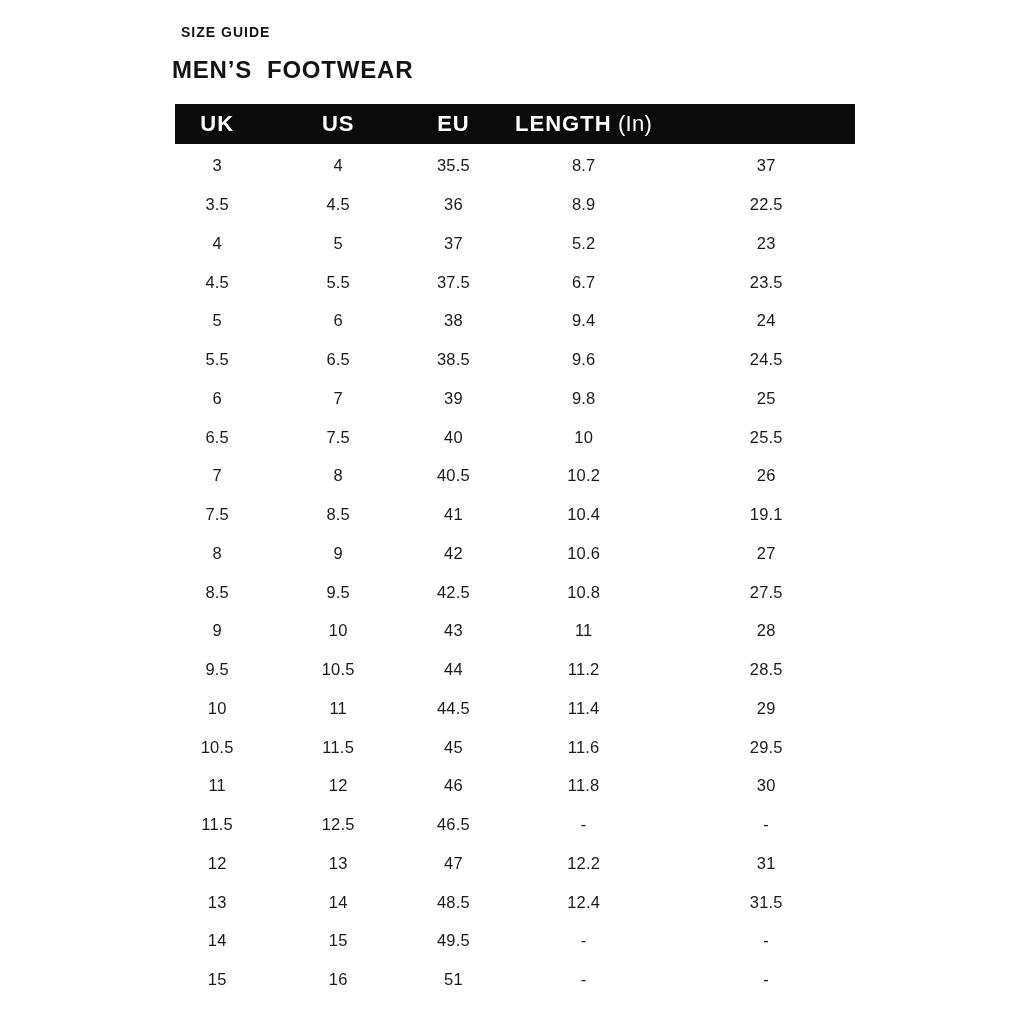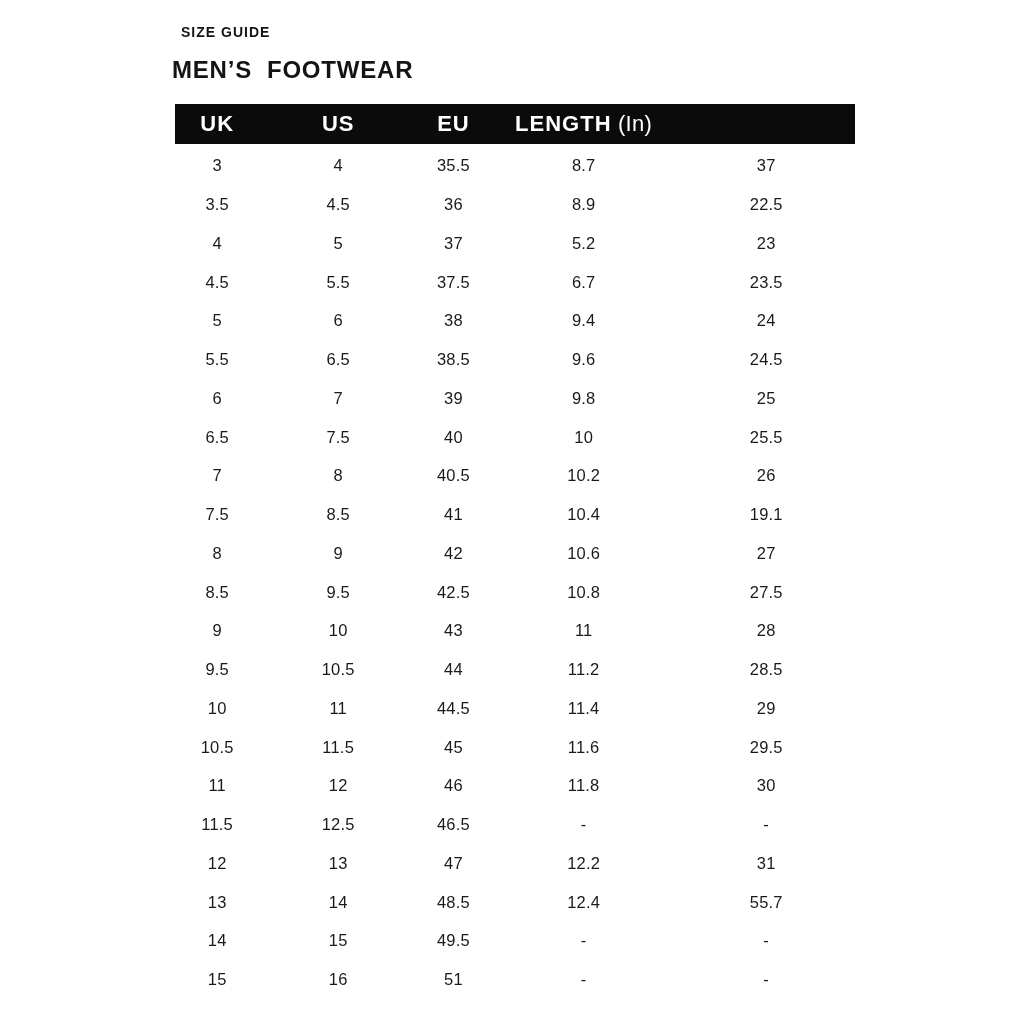--- a/index.html
+++ b/index.html
@@ -224,21 +224,21 @@
         <div class="cell col1">13</div>
         <div class="cell col2">47</div>
         <div class="cell col3">12.2</div>
         <div class="cell col4">31</div>
       </div>
       <div class="trow">
         <div class="cell col0">13</div>
         <div class="cell col1">14</div>
         <div class="cell col2">48.5</div>
         <div class="cell col3">12.4</div>
-        <div class="cell col4">55.7</div>
+        <div class="cell col4">31.5</div>
       </div>
       <div class="trow">
         <div class="cell col0">14</div>
         <div class="cell col1">15</div>
         <div class="cell col2">49.5</div>
         <div class="cell col3">-</div>
         <div class="cell col4">-</div>
       </div>
       <div class="trow">
         <div class="cell col0">15</div>

